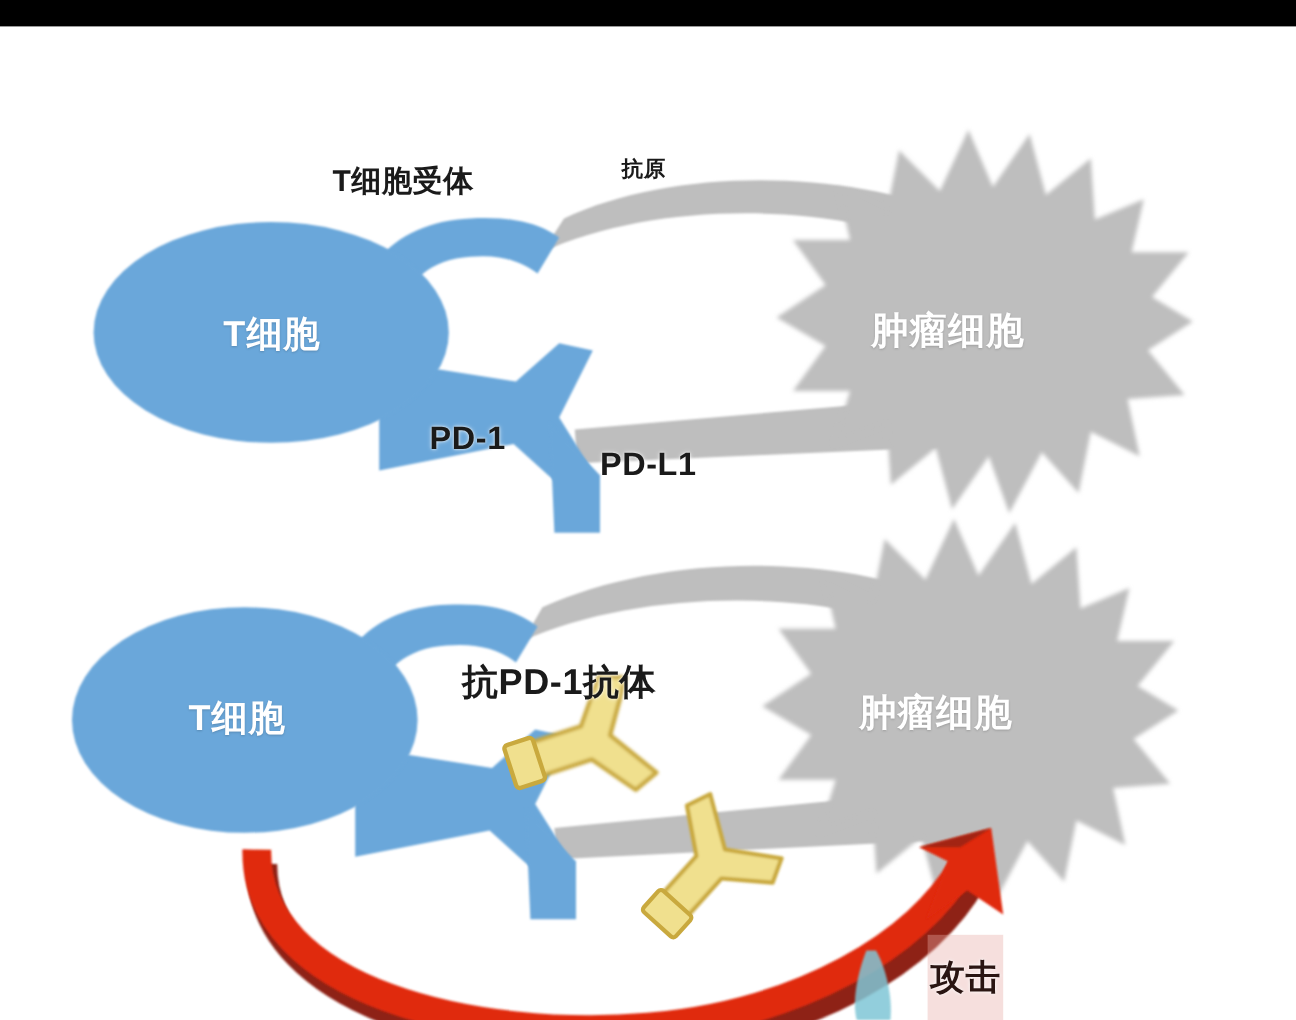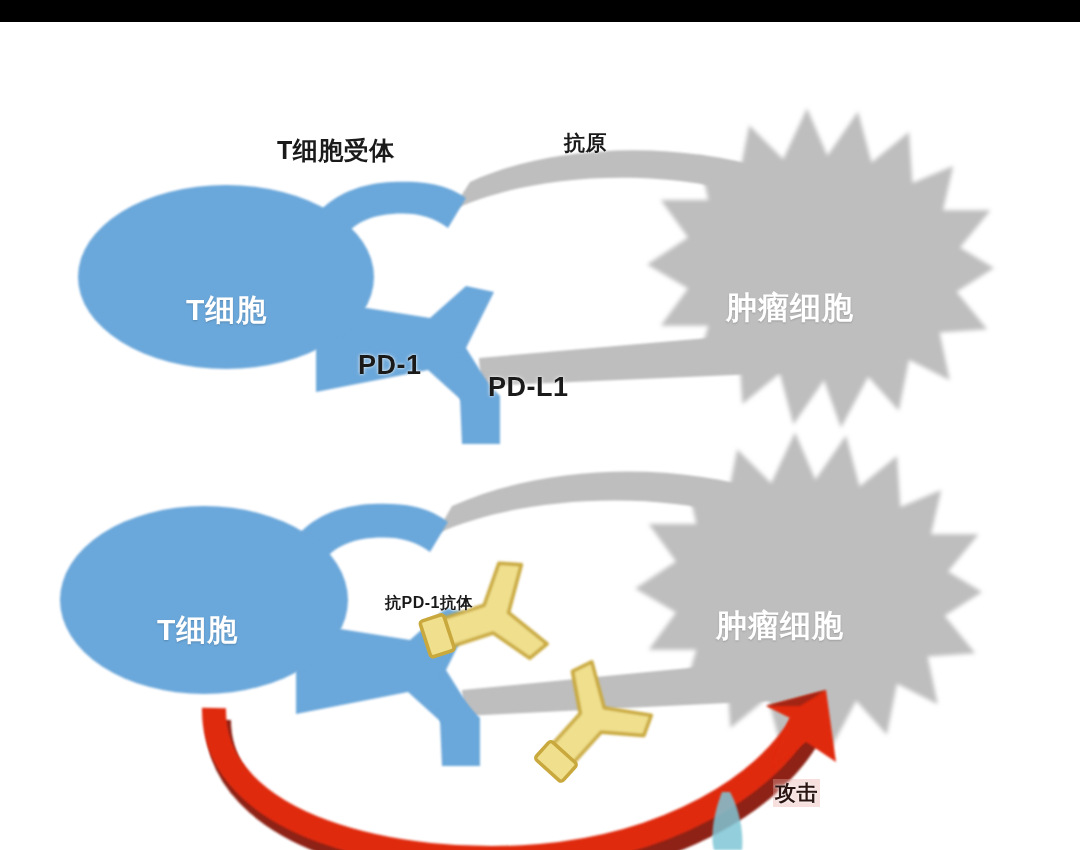--- a/index.html
+++ b/index.html
@@ -44,37 +44,36 @@
     letter-spacing: 0.5px;
     text-shadow: 0 0 2px rgba(255,255,255,0.85), 0 0 4px rgba(255,255,255,0.6);
   }
   .lbl-cell {
     position: absolute;
     color: #ffffff;
     font-weight: 700;
     white-space: nowrap;
     letter-spacing: 1px;
     text-shadow: 0 1px 2px rgba(0,0,0,0.18);
-    margin-top: 32px;
   }
   #lbl-tcr        { left: 277px; top: 134px; font-size: 25px; }
-  #lbl-antigen    { left: 518px; top: 129px; font-size: 21px; margin-left: 46px; }
+  #lbl-antigen    { left: 518px; top: 129px; font-size: 18px; }
   #lbl-tcell-1    { left: 186px; top: 258px; font-size: 30px; }
   #lbl-tumor-1    { left: 726px; top: 255px; font-size: 31px; }
   #lbl-pd1        { left: 358px; top: 350px; font-size: 27px; }
-  #lbl-pdl1       { left: 488px; top: 372px; font-size: 27px; }
+  #lbl-pdl1       { left: 500px; top: 372px; font-size: 27px; }
   #lbl-tcell-2    { left: 157px; top: 578px; font-size: 30px; }
   #lbl-tumor-2    { left: 716px; top: 573px; font-size: 31px; }
-  #lbl-apd1       { left: 385px; top: 548px; font-size: 16px; margin-top: 45px; }
+  #lbl-apd1       { left: 385px; top: 548px; font-size: 30px; }
   #lbl-apdl1      { left: 527px; top: 774px; font-size: 25px; }
   #lbl-attack     {
-    left: 773px; top: 779px; font-size: 21px;
+    left: 773px; top: 779px; font-size: 29px;
     color: #2a1512;
     background: rgba(232,170,165,0.38);
-    padding: 0 2px;
+    padding: 16px 2px;
   }
 </style>
 </head>
 <body>
 
 <div id="stage">
 
   <svg id="figure" viewBox="0 0 1080 850" xmlns="http://www.w3.org/2000/svg">
 
     <defs>

